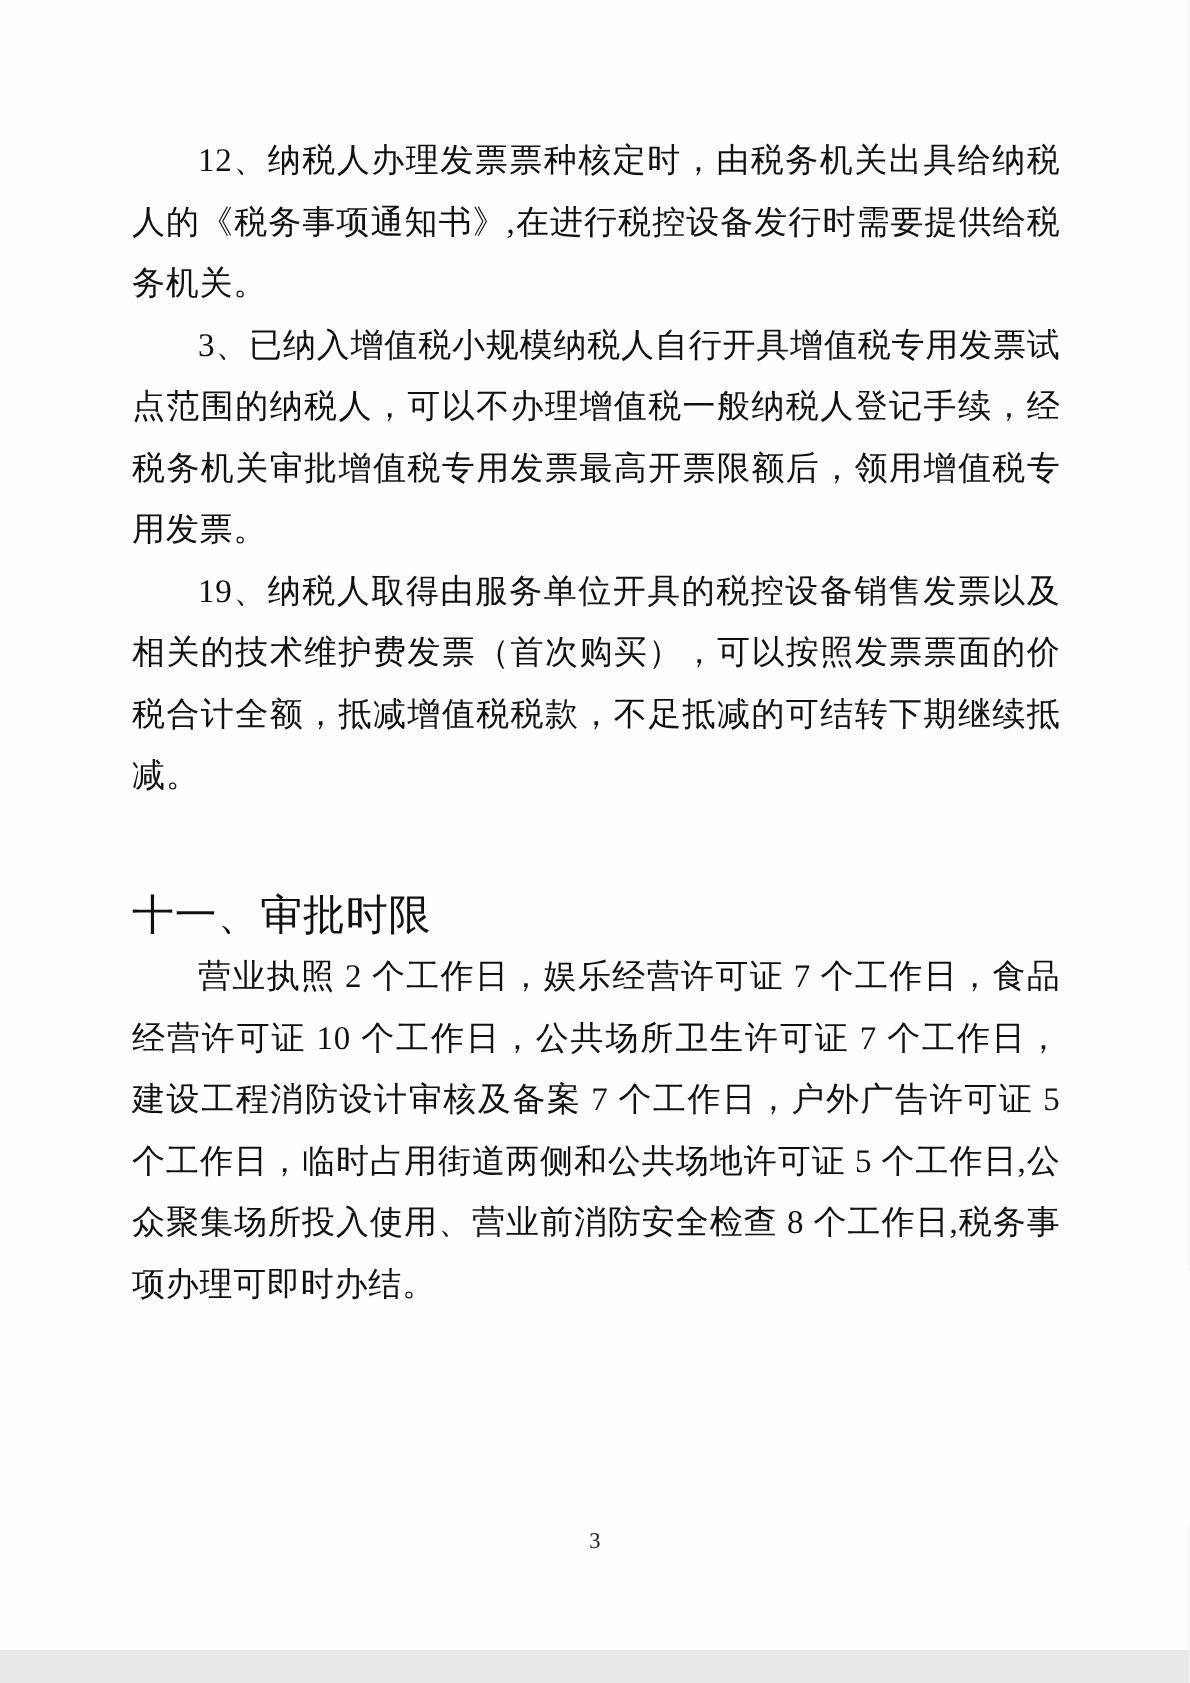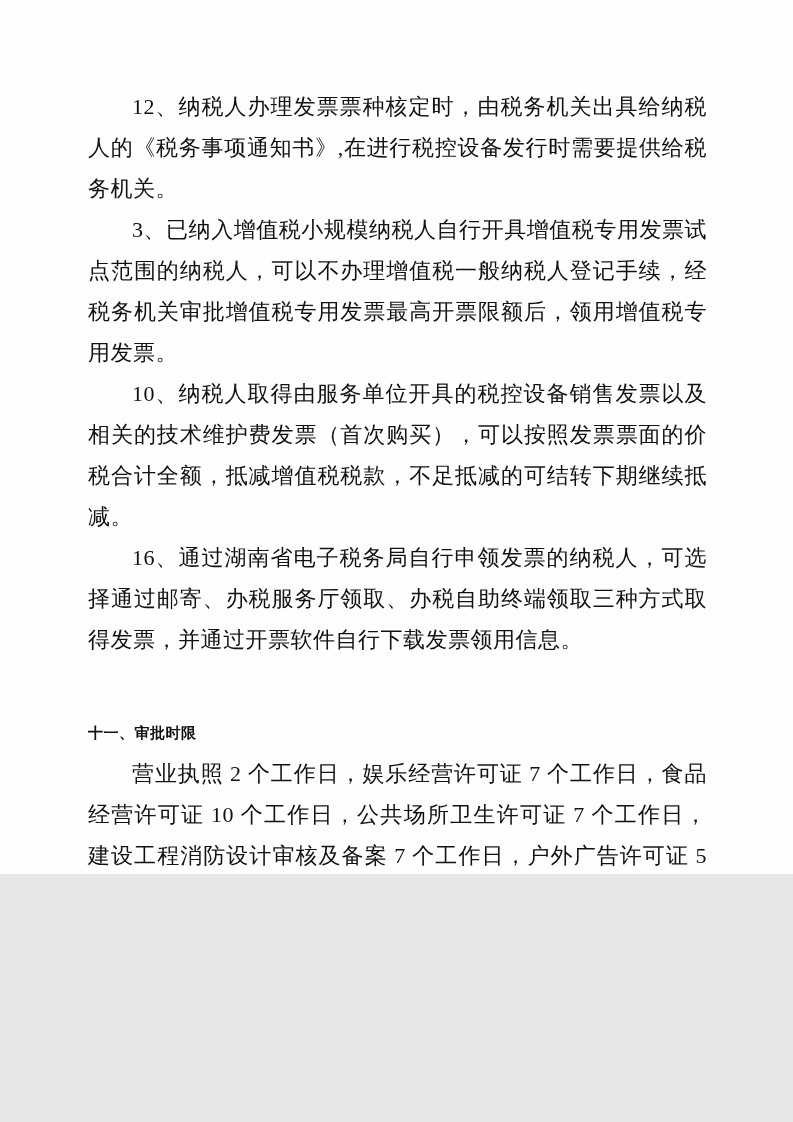--- a/index.html
+++ b/index.html
@@ -3,21 +3,21 @@
 <meta charset="utf-8">
 <style>
   html, body {
     margin: 0;
     padding: 0;
     background: #e8e8e8;
   }
   .page {
     position: relative;
     width: 793px;
-    height: 874px;
+    height: 1100px;
     margin: 0 auto;
     background: #fefefe;
     color: #111111;
     overflow: hidden;
     box-sizing: border-box;
   }
   .content {
     position: absolute;
     top: 86px;
     left: 88px;
@@ -29,22 +29,22 @@
     font-size: 22px;
     line-height: 41px;
     text-align: justify;
     text-justify: inter-character;
     text-indent: 2em;
     letter-spacing: 0.5px;
   }
   .section-heading {
     margin: 52px 0 0 0;
     font-family: "Liberation Sans", "DejaVu Sans", sans-serif;
-    font-weight: bold;
-    font-size: 15px;
+    font-weight: normal;
+    font-size: 28px;
     line-height: 41px;
     letter-spacing: 0.5px;
   }
   .section-body {
     margin: 0;
     font-family: "Liberation Serif", "DejaVu Serif", serif;
     font-size: 22px;
     line-height: 41px;
     text-align: justify;
     text-justify: inter-character;
@@ -62,22 +62,21 @@
     color: #222222;
   }
 </style>
 </head>
 <body>
 
 <div class="page">
   <div class="content">
     <p class="body-par">12、纳税人办理发票票种核定时，由税务机关出具给纳税人的《税务事项通知书》,在进行税控设备发行时需要提供给税务机关。</p>
     <p class="body-par">3、已纳入增值税小规模纳税人自行开具增值税专用发票试点范围的纳税人，可以不办理增值税一般纳税人登记手续，经税务机关审批增值税专用发票最高开票限额后，领用增值税专用发票。</p>
-    <p class="body-par">10、纳税人取得由服务单位开具的税控设备销售发票以及相关的技术维护费发票（首次购买），可以按照发票票面的价税合计全额，抵减增值税税款，不足抵减的可结转下期继续抵减。</p>
-    <p class="body-par">16、通过湖南省电子税务局自行申领发票的纳税人，可选择通过邮寄、办税服务厅领取、办税自助终端领取三种方式取得发票，并通过开票软件自行下载发票领用信息。</p>
+    <p class="body-par">19、纳税人取得由服务单位开具的税控设备销售发票以及相关的技术维护费发票（首次购买），可以按照发票票面的价税合计全额，抵减增值税税款，不足抵减的可结转下期继续抵减。</p>
 
     <h2 class="section-heading">十一、审批时限</h2>
 
     <p class="section-body">营业执照 2 个工作日，娱乐经营许可证 7 个工作日，食品经营许可证 10 个工作日，公共场所卫生许可证 7 个工作日，建设工程消防设计审核及备案 7 个工作日，户外广告许可证 5 个工作日，临时占用街道两侧和公共场地许可证 5 个工作日,公众聚集场所投入使用、营业前消防安全检查 8 个工作日,税务事项办理可即时办结。</p>
   </div>
 
   <div class="page-number">3</div>
 </div>
 
 </body></html>

